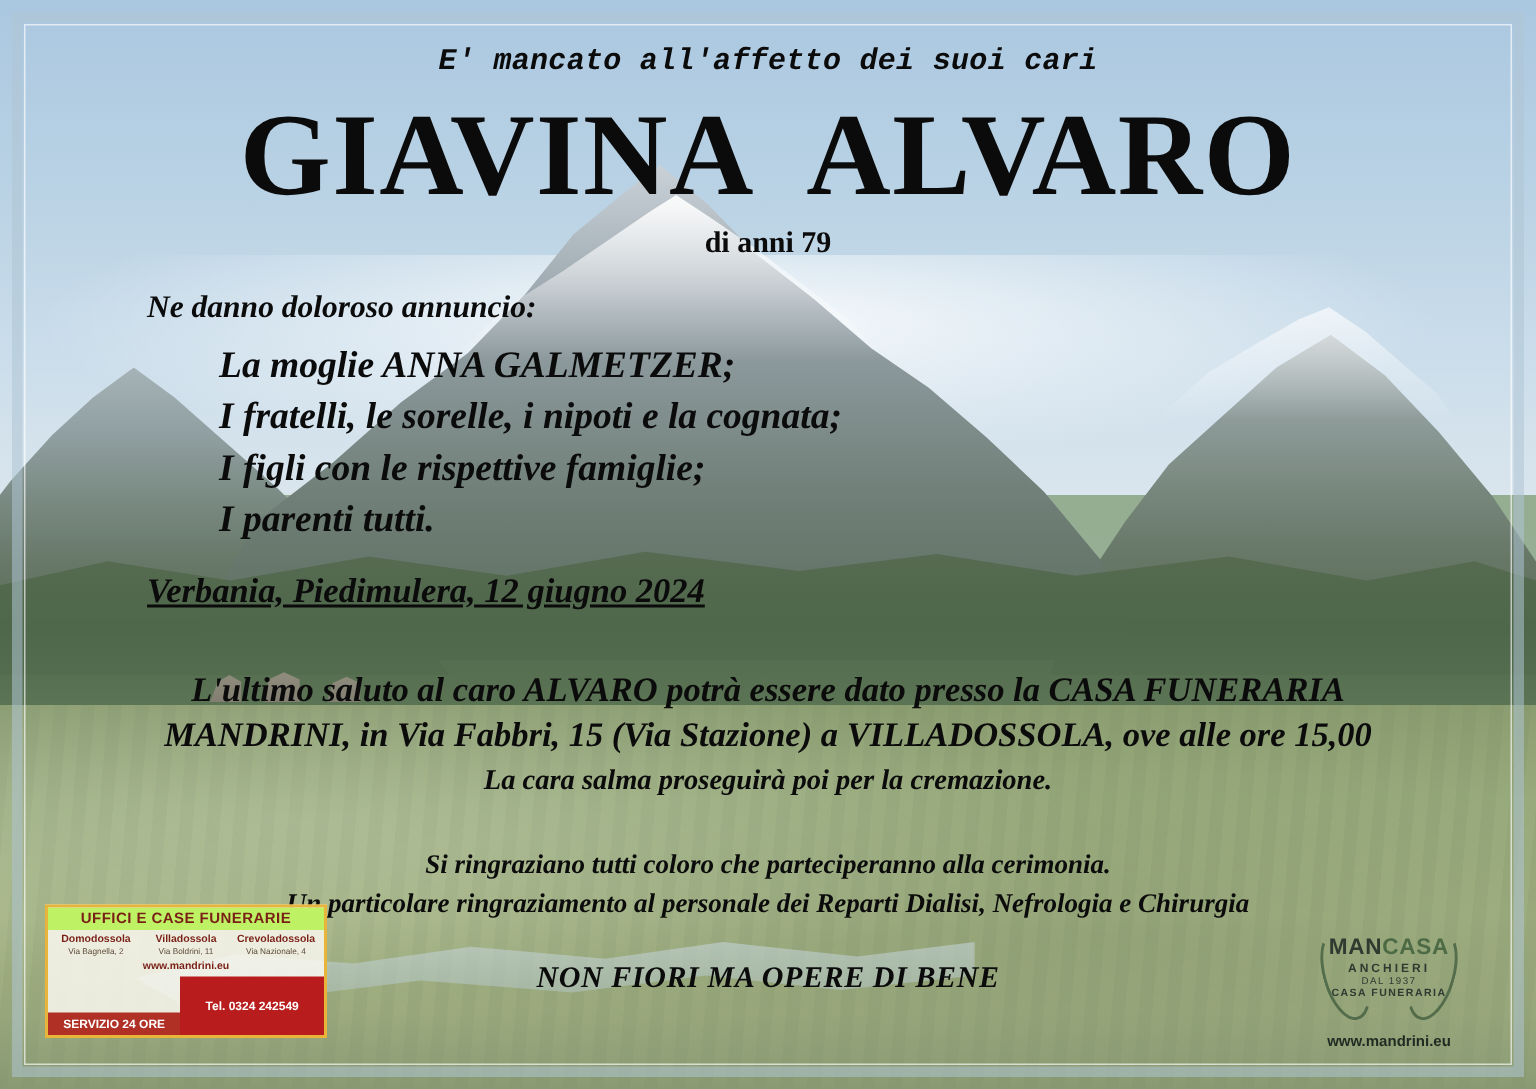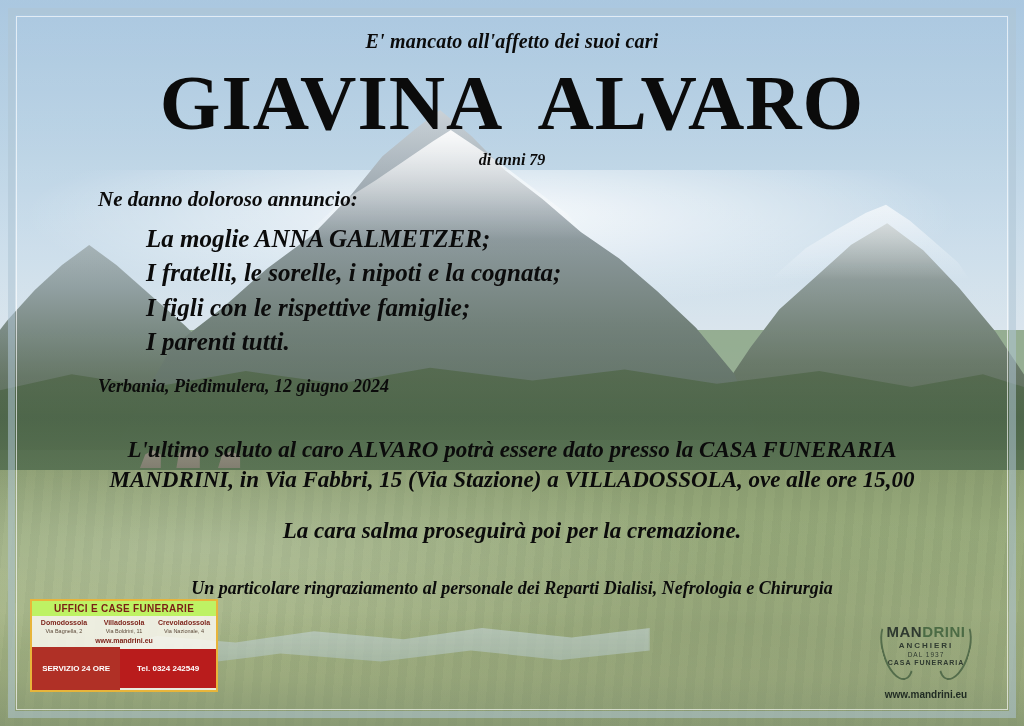--- a/index.html
+++ b/index.html
@@ -134,34 +134,34 @@
     box-sizing: border-box;
     color: #0b0b0b;
     text-align: center;
   }
   .intro {
     margin-top: 30px;
     font-size: 20px;
     font-style: italic;
     font-weight: 700;
     letter-spacing: 0.2px;
+    font-family: Liberation Mono, monospace;
   }
   .name {
     margin-top: 10px;
     font-size: 78px;
     font-weight: 700;
     letter-spacing: 1px;
     line-height: 1.02;
     white-space: nowrap;
   }
   .name .gap { display: inline-block; width: 34px; }
   .age {
     margin-top: 8px;
-    font-size: 16px;
-    font-style: italic;
+    font-size: 20px;
     font-weight: 600;
   }
   .announce {
     margin-top: 18px;
     text-align: left;
     padding-left: 58px;
     font-size: 21px;
     font-style: italic;
     font-weight: 700;
   }
@@ -171,34 +171,35 @@
     padding-left: 106px;
     font-size: 25px;
     font-style: italic;
     font-weight: 700;
     line-height: 1.38;
   }
   .place-date {
     margin-top: 16px;
     text-align: left;
     padding-left: 58px;
-    font-size: 18px;
+    font-size: 23px;
     font-style: italic;
     font-weight: 600;
+    text-decoration: underline;
   }
   .service {
     margin-top: 38px;
     font-size: 23px;
     font-style: italic;
     font-weight: 700;
     line-height: 1.34;
   }
   .cremation {
-    margin-top: 22px;
-    font-size: 23px;
+    margin-top: 4px;
+    font-size: 19px;
     font-style: italic;
     font-weight: 700;
   }
   .thanks {
     margin-top: 32px;
     font-size: 18px;
     font-style: italic;
     font-weight: 700;
     line-height: 1.42;
   }
@@ -251,22 +252,23 @@
   .badge-foot {
     display: flex;
     justify-content: space-between;
     align-items: center;
   }
   .badge-24 {
     background: #b03026;
     color: #ffffff;
     font-size: 8px;
     font-weight: 700;
-    padding: 17px 6px;
+    padding: 3px 6px;
     flex: 1;
+    margin-top: 24px;
   }
   .badge-tel {
     background: #b91c1c;
     color: #ffffff;
     font-size: 8px;
     font-weight: 700;
     padding: 15px 6px;
     flex: 1.1;
   }
 
@@ -359,23 +361,25 @@
     <div class="place-date">Verbania, Piedimulera, 12 giugno 2024</div>
 
     <div class="service">
       <div>L'ultimo saluto al caro ALVARO potrà essere dato presso la  CASA FUNERARIA</div>
       <div>MANDRINI, in Via Fabbri, 15 (Via Stazione) a VILLADOSSOLA, ove alle ore 15,00</div>
     </div>
 
     <div class="cremation">La cara salma proseguirà poi per la cremazione.</div>
 
     <div class="thanks">
+      <div>Si ringraziano tutti coloro che parteciperanno alla cerimonia.</div>
       <div>Un particolare ringraziamento al personale dei Reparti Dialisi, Nefrologia e Chirurgia</div>
     </div>
 
+    <div class="noflowers">NON FIORI MA OPERE DI BENE</div>
   </div>
 
   <div class="badge">
     <div class="badge-title">UFFICI E CASE FUNERARIE</div>
     <div class="badge-cities">
       <div class="badge-col">
         <div class="city">Domodossola</div>
         <div class="addr">Via Bagnella, 2</div>
       </div>
       <div class="badge-col">
@@ -392,21 +396,21 @@
       <div class="badge-24">SERVIZIO 24 ORE</div>
       <div class="badge-tel">Tel. 0324 242549</div>
     </div>
   </div>
 
   <div class="logo">
     <div class="logo-mark">
       <div class="logo-wreath-l"></div>
       <div class="logo-wreath-r"></div>
       <div class="logo-name">
-        <span>MAN</span><span class="hl">DRINI</span>
+        <span>MAN</span><span class="hl">CASA</span>
       </div>
       <div class="logo-sub1">ANCHIERI</div>
       <div class="logo-sub2">DAL 1937</div>
       <div class="logo-sub3">CASA FUNERARIA</div>
     </div>
     <div class="logo-url">www.mandrini.eu</div>
   </div>
 
 </div>
 

